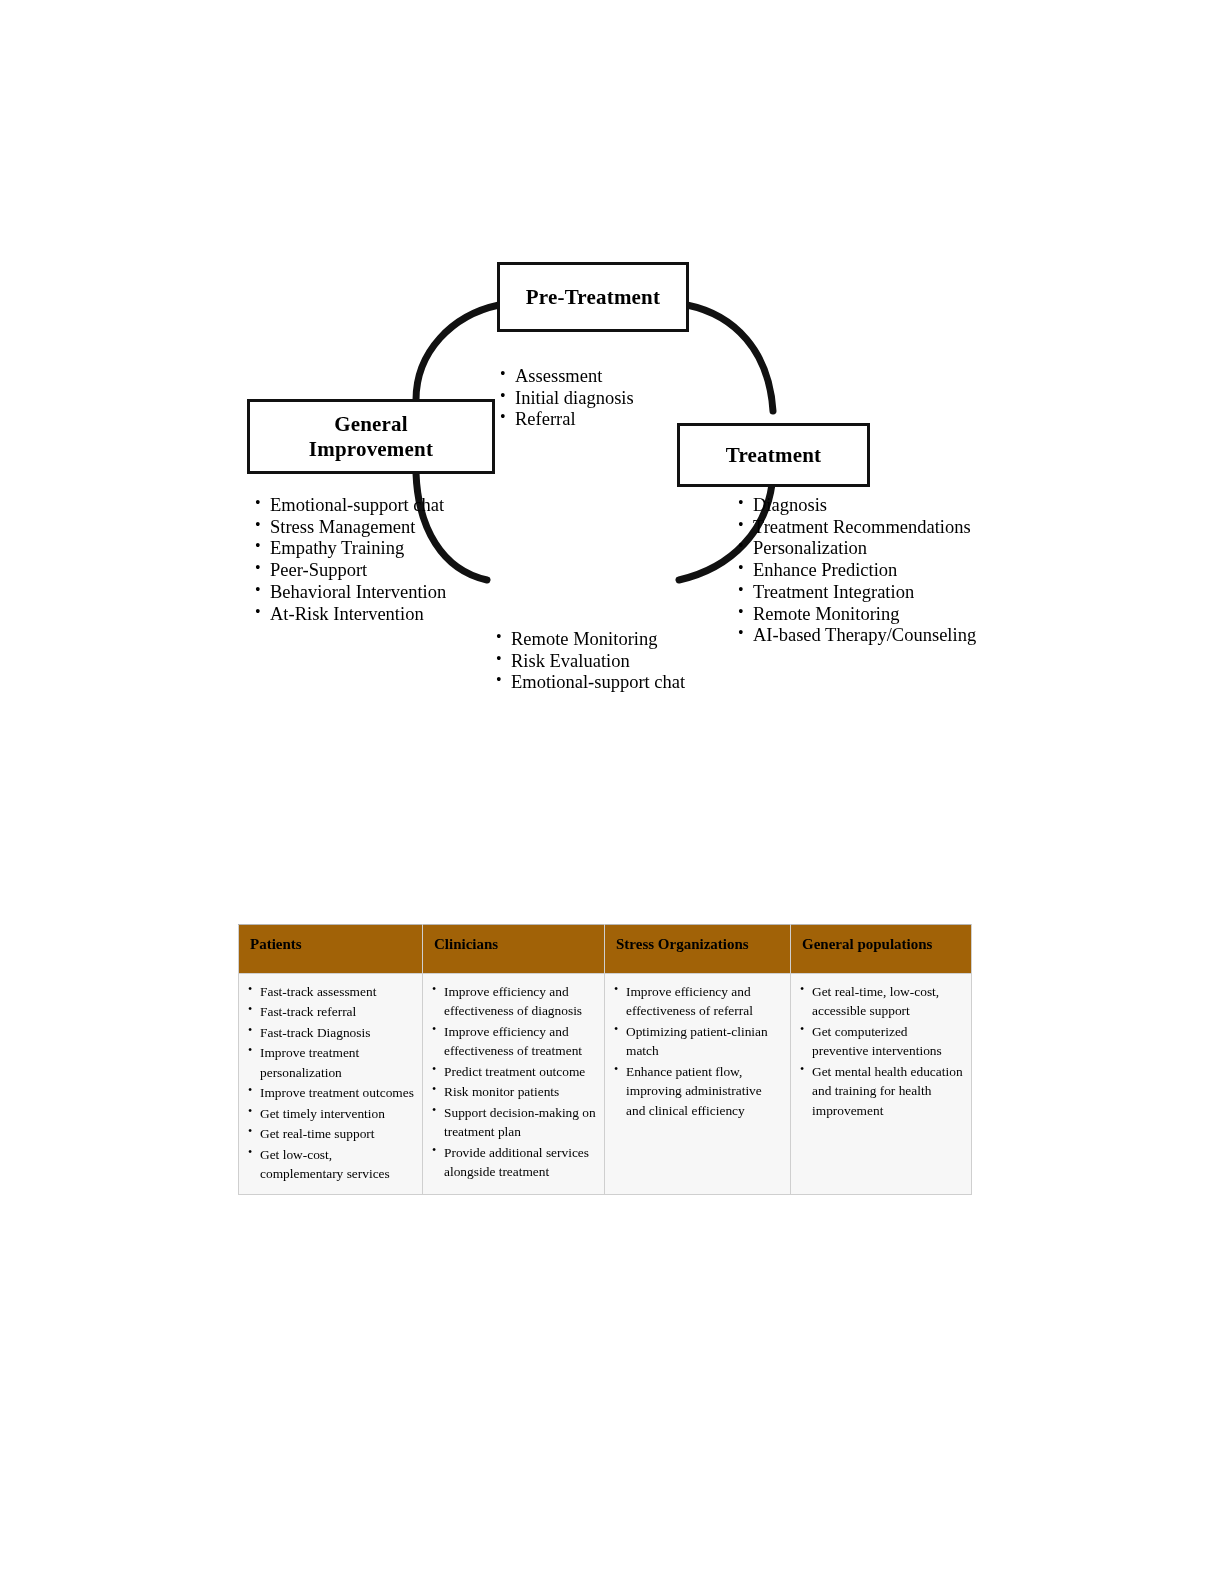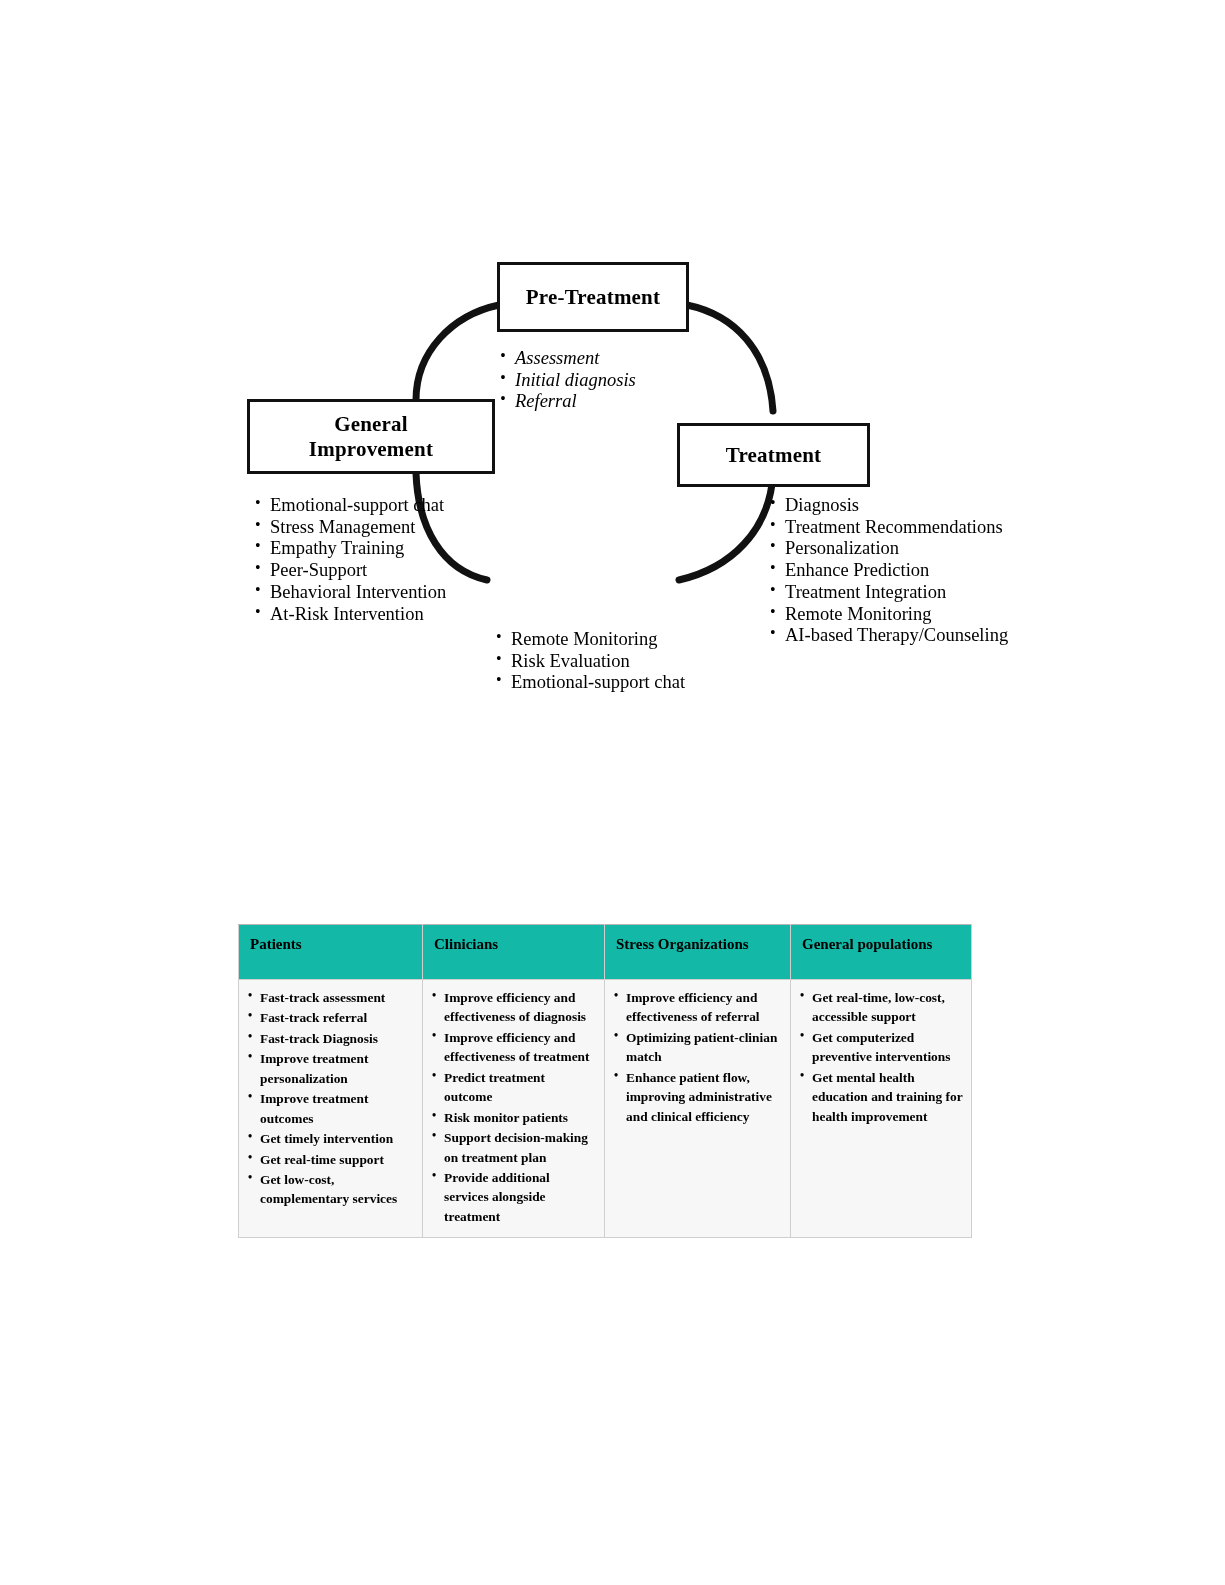--- a/index.html
+++ b/index.html
@@ -81,22 +81,22 @@
     content: "\2022";
     position: absolute;
     left: 0;
     top: -1px;
     font-size: 16px;
   }
   .bullet-list li .wrap {
     display: block;
   }
 
-  #list-pre        { left: 500px; top: 348px;  width: 230px; font-style: italic; }
-  #list-treatment  { left: 770px; top: 495px;  width: 300px; }
+  #list-pre        { left: 500px; top: 366px;  width: 230px; }
+  #list-treatment  { left: 738px; top: 495px;  width: 300px; }
   #list-post       { left: 496px; top: 629px;  width: 280px; }
   #list-general    { left: 255px; top: 495px;  width: 240px; }
 
   
   .benefits-table {
     position: absolute;
     left: 238px;
     top: 924px;
     width: 733px;
     border-collapse: collapse;
@@ -104,34 +104,33 @@
     font-size: 13.4px;
   }
   .benefits-table col.c1 { width: 184px; }
   .benefits-table col.c2 { width: 182px; }
   .benefits-table col.c3 { width: 186px; }
   .benefits-table col.c4 { width: 181px; }
 
   .benefits-table th {
     border: 1px solid #cfcfcf;
     border-top: 1px solid #b6b6b6;
-    background: #14b8a6;
+    background: #a16207;
     text-align: left;
     vertical-align: middle;
     font-weight: bold;
     font-size: 15px;
-    padding: 10px 0 26px 11px;
+    padding: 10px 0 20px 11px;
     height: 18px;
   }
   .benefits-table td {
     border: 1px solid #cfcfcf;
     background: #f7f7f7;
     vertical-align: top;
     padding: 8px 8px 10px 8px;
-    font-weight: bold;
   }
   .benefits-table td ul {
     margin: 0;
     padding: 0;
     list-style: none;
   }
   .benefits-table td ul li {
     position: relative;
     padding-left: 13px;
     margin-bottom: 1px;

